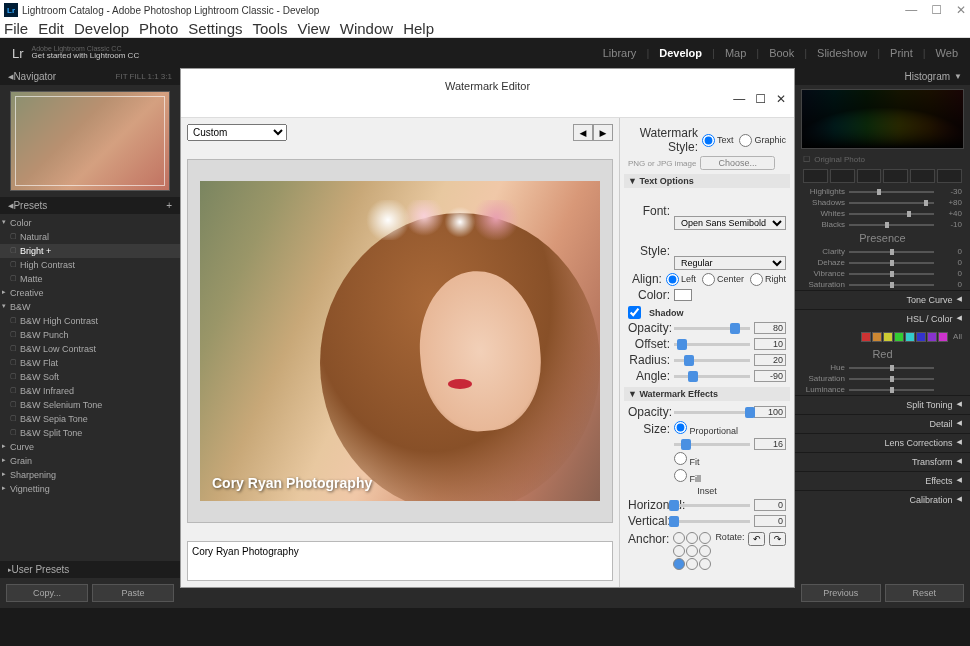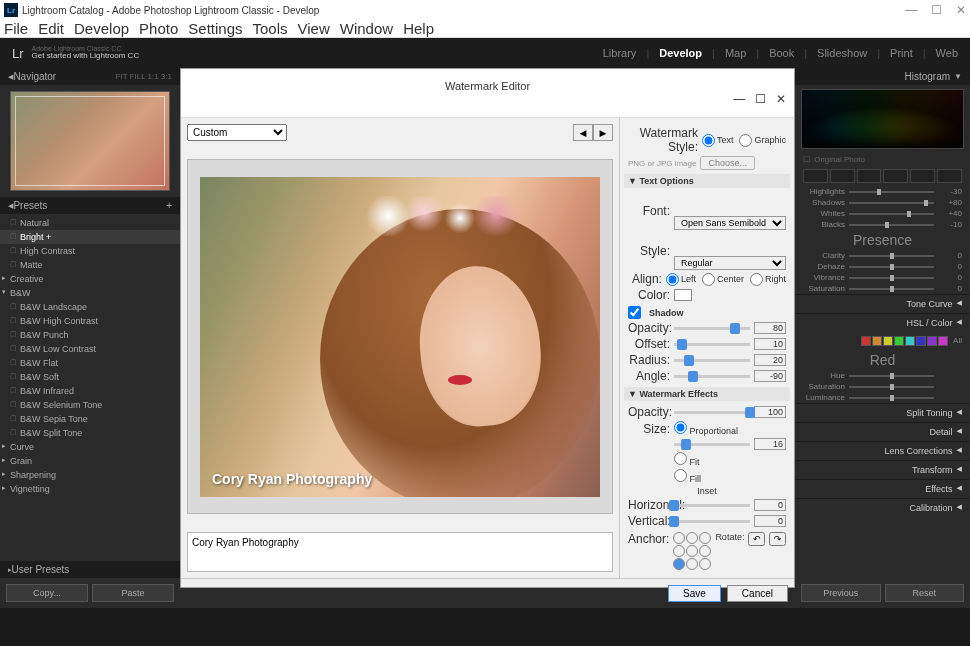--- a/index.html
+++ b/index.html
@@ -51,21 +51,21 @@
 
 
 .histogram { height: 60px; margin: 4px 6px; border: 1px solid #444; background: linear-gradient(to top, #000 0%, transparent 100%), linear-gradient(90deg, #3366cc 0%, #00cccc 20%, #33cc33 40%, #cccc00 60%, #ff9900 80%, #ff3333 100%); position: relative; }
 .histogram::after { content: ""; position: absolute; inset: 0; background: radial-gradient(ellipse 80% 100% at 50% 100%, rgba(0,0,0,0) 0%, rgba(0,0,0,0.9) 70%); }
 
 .slider-row { display: flex; align-items: center; font-size: 8px; color: #888; padding: 1px 8px; gap: 4px; }
 .slider-row .label { width: 42px; text-align: right; }
 .slider-row .track { flex: 1; height: 2px; background: #555; position: relative; }
 .slider-row .track .thumb { position: absolute; top: -2px; width: 4px; height: 6px; background: #aaa; transform: translateX(-50%); }
 .slider-row .val { width: 24px; text-align: right; }
-.section-label { font-size: 14px; color: #888; text-align: center; padding: 2px; }
+.section-label { font-size: 11px; color: #888; text-align: center; padding: 2px; }
 
 .right-section { font-size: 9px; color: #ccc; padding: 4px 8px; display: flex; border-top: 1px solid #1a1a1a; }
 .right-section .name { margin-left: auto; }
 .right-section .tri { margin-left: 4px; font-size: 7px; }
 
 .color-swatches { display: flex; gap: 1px; padding: 4px 8px; justify-content: flex-end; }
 .color-swatches span { width: 10px; height: 10px; border: 1px solid #555; }
 
 
 .dialog { position: absolute; top: 0; left: 0; right: 0; bottom: 20px; background: #f0f0f0; border: 1px solid #999; display: flex; flex-direction: column; }
@@ -172,27 +172,27 @@
       <span style="margin-left:auto;font-size:8px;color:#666">FIT  FILL  1:1  3:1</span>
     </div>
     <div class="nav-thumb"></div>
 
     <div class="panel-header left">
       <span style="font-size:7px">◀</span>
       <span class="title">Presets</span>
       <span style="margin-left:auto">+</span>
     </div>
     <div class="presets" id="presets-list">
+        <div class="preset-item group open">Color</div>
         <div class="preset-item leaf">Natural</div>
         <div class="preset-item leaf selected">Bright +</div>
         <div class="preset-item leaf">High Contrast</div>
         <div class="preset-item leaf">Matte</div>
         <div class="preset-item group">Creative</div>
         <div class="preset-item group open">B&amp;W</div>
-        <div class="preset-item leaf">B&amp;W Landscape</div>
         <div class="preset-item leaf">B&amp;W High Contrast</div>
         <div class="preset-item leaf">B&amp;W Punch</div>
         <div class="preset-item leaf">B&amp;W Low Contrast</div>
         <div class="preset-item leaf">B&amp;W Flat</div>
         <div class="preset-item leaf">B&amp;W Soft</div>
         <div class="preset-item leaf">B&amp;W Infrared</div>
         <div class="preset-item leaf">B&amp;W Selenium Tone</div>
         <div class="preset-item leaf">B&amp;W Sepia Tone</div>
         <div class="preset-item leaf">B&amp;W Split Tone</div>
         <div class="preset-item group">Curve</div>
@@ -252,21 +252,21 @@
                   <span>Text</span>
                 </label>
               <label>
                   <input type="radio" style="">
                   <span>Graphic</span>
                 </label>
             </div>
           </div>
           <div class="wm-row" style="opacity:.5">
             <span class="lbl" style="width:auto;font-size:8px">PNG or JPG image</span>
-            <button style="font-size:9px;padding:0 6px">Choose...</button>
+            <button style="font-size:9px;padding:0 16px">Choose...</button>
           </div>
 
           <div class="wm-section-title">▼ <span>Text Options</span></div>
           <div class="wm-row">
               <span class="lbl">Font:</span>
               <select><option>Open Sans Semibold</option></select>
             </div>
           <div class="wm-row">
               <span class="lbl">Style:</span>
               <select><option>Regular</option></select>
@@ -382,24 +382,20 @@
               <span class="sel"></span>
                 <span></span>
                 <span></span>
             </div>
             <span style="margin-left:auto">Rotate:</span>
             <button style="width:18px;font-size:9px">↶</button>
             <button style="width:18px;font-size:9px">↷</button>
           </div>
         </div>
       </div>
-      <div class="btn-row">
-        <button class="primary">Save</button>
-        <button>Cancel</button>
-      </div>
     </div>
 
     <div class="toolbar-bottom">
       <div class="box"></div>
       <div class="box" style="width:24px"></div>
       <span>☐</span>
       <span>Soft Proofing</span>
     </div>
   </div>
 

